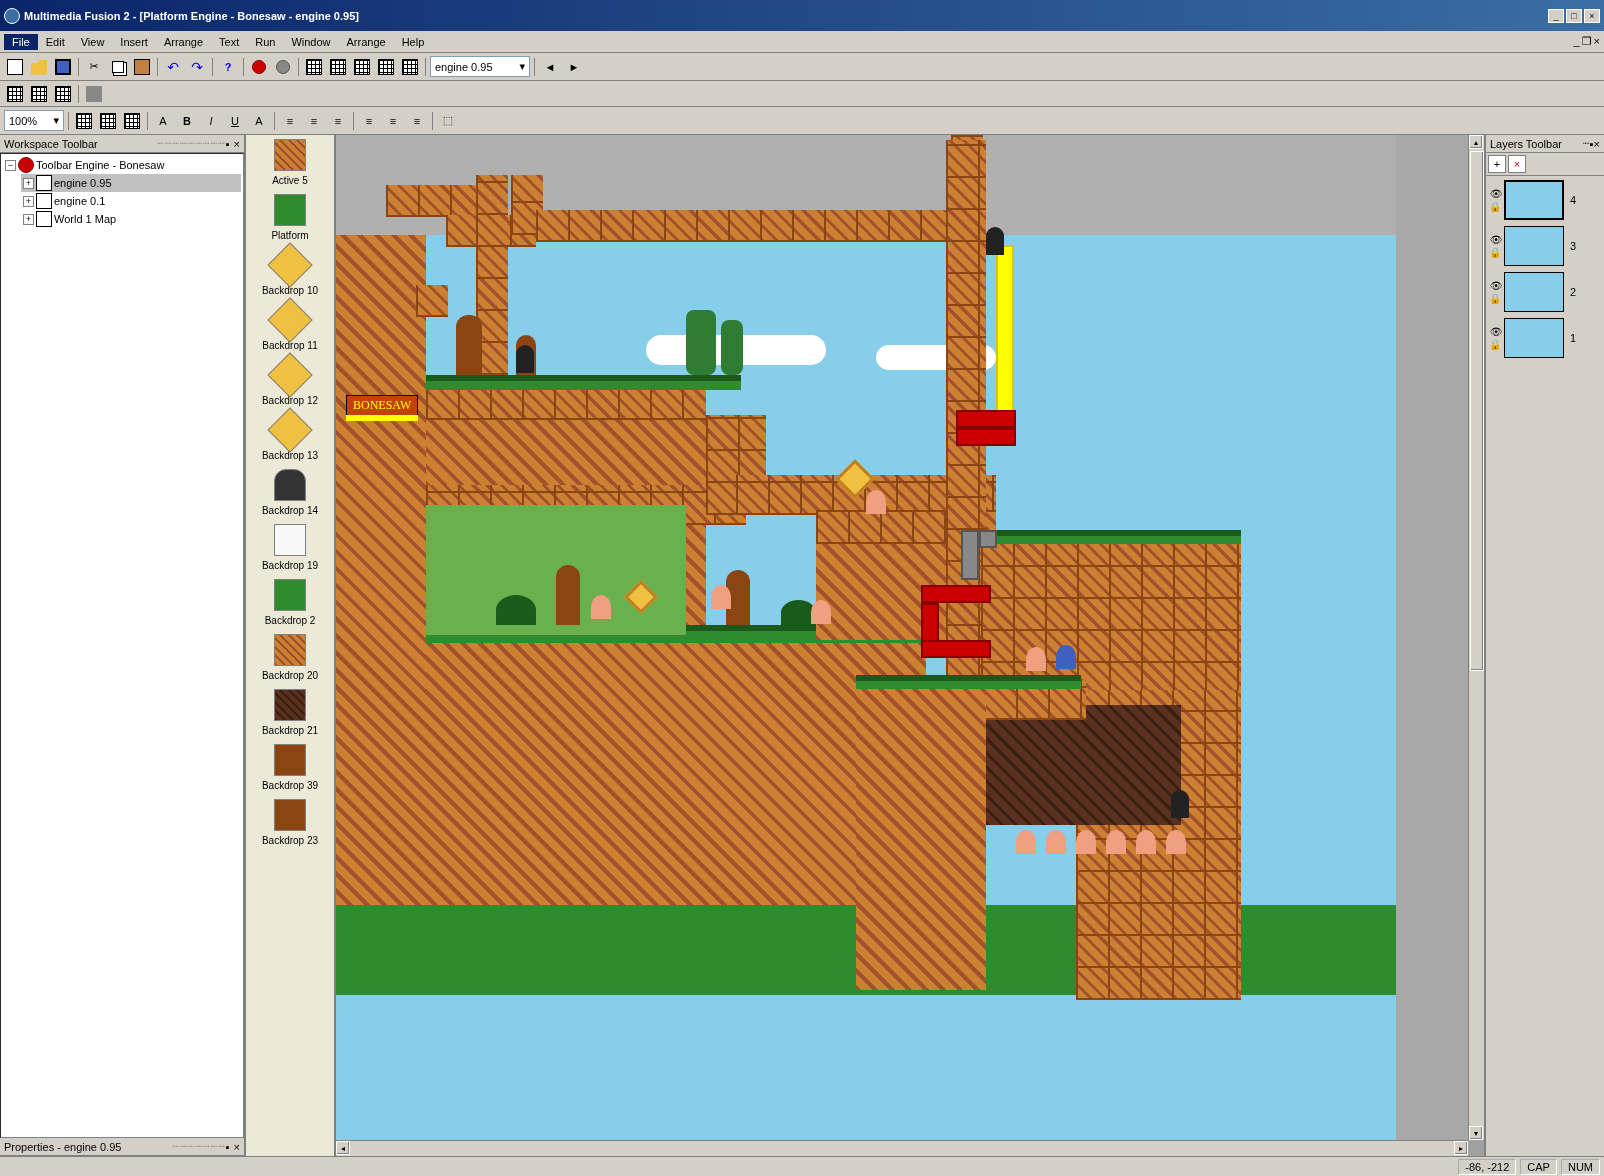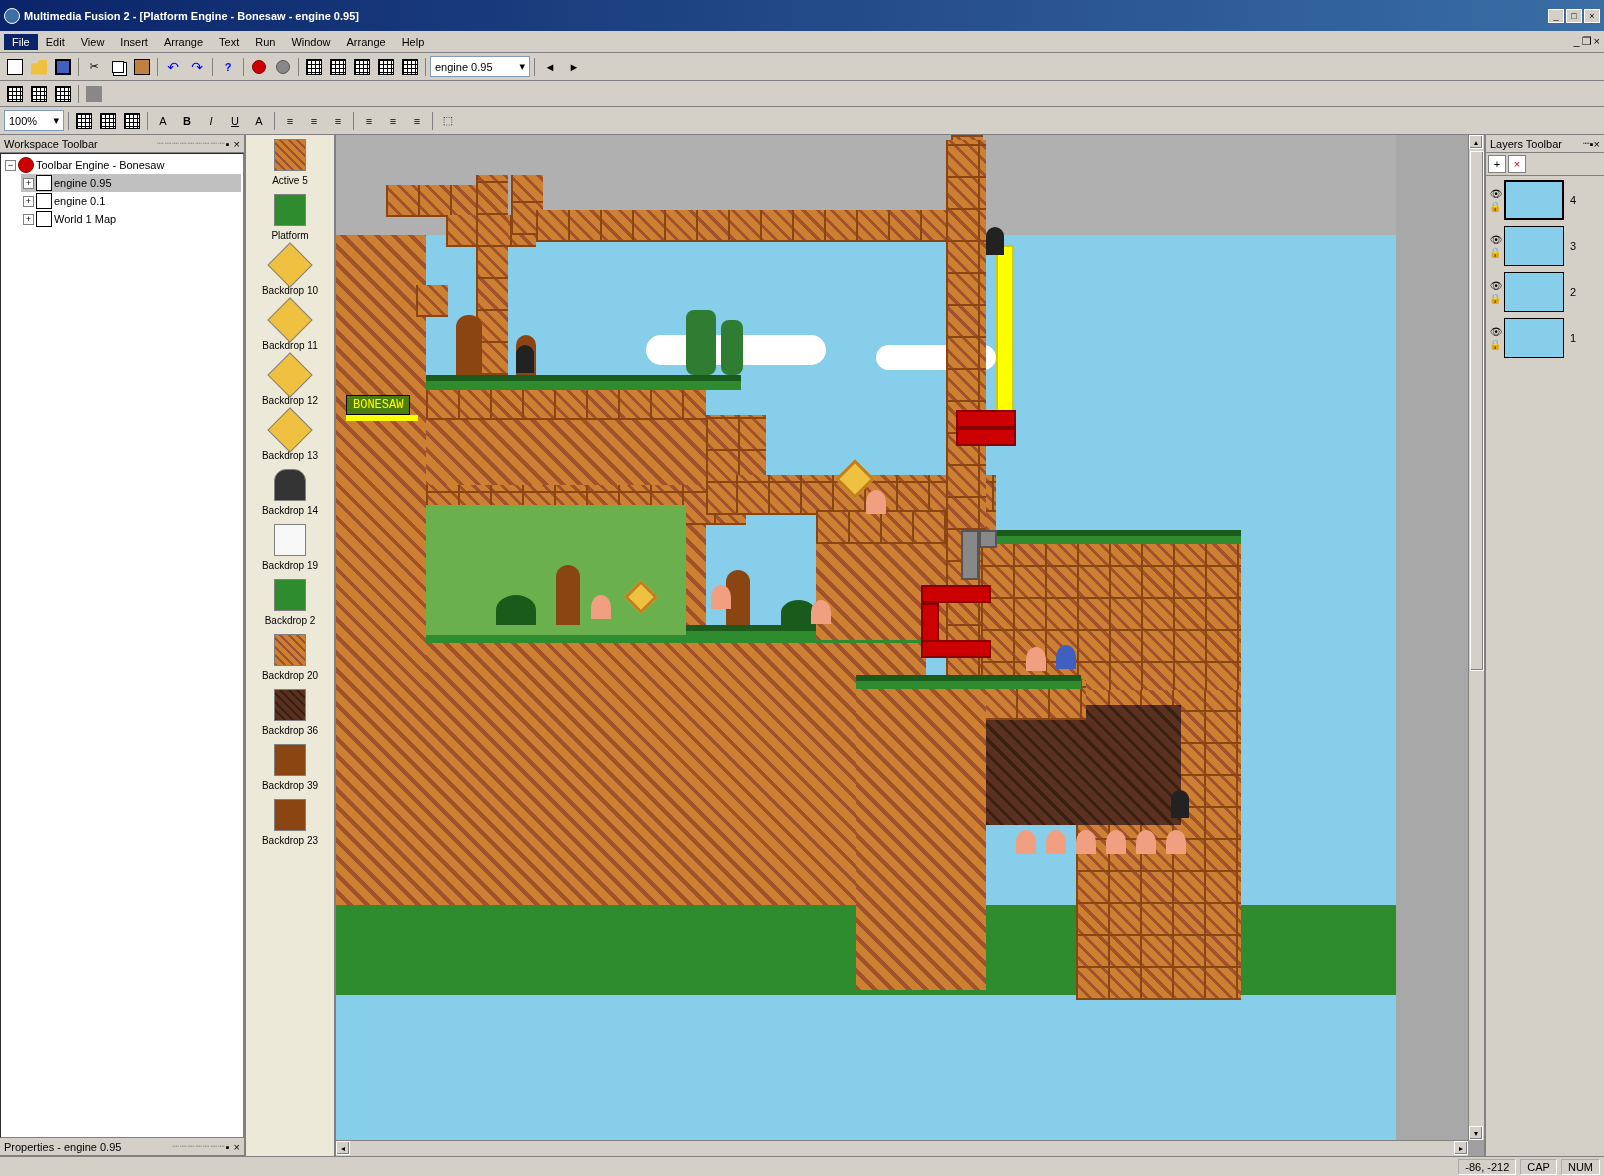--- a/index.html
+++ b/index.html
@@ -101,21 +101,21 @@
 .tree { position: absolute; background: #8b4513; border-radius: 12px 12px 0 0; }
 .cactus { position: absolute; background: #2e7d32; border-radius: 8px; }
 .red-block { position: absolute; background: #c00; border: 2px solid #800; }
 .yellow-block { position: absolute; background: #ff0; border: 2px solid #cc0; }
 .gray-block { position: absolute; background: #888; border: 2px solid #555; }
 .cloud { position: absolute; background: #fff; border-radius: 20px; }
 .sign { position: absolute; background: #f0c040; border: 3px solid #c08020; transform: rotate(45deg); }
 .sprite { position: absolute; width: 20px; height: 24px; background: #f0a080; border-radius: 50% 50% 0 0; }
 .sprite.blue { background: #4060c0; }
 .door-spr { position: absolute; background: #222; border-radius: 12px 12px 0 0; }
-.bonesaw { position: absolute; background: #4d7c0f; color: #ff0; font-family: Liberation Mono, monospace; font-size: 12px; padding: 2px 6px; border: 1px solid #000; }
+.bonesaw { position: absolute; background: #c2410c; color: #ff0; font-family: Liberation Serif, serif; font-size: 12px; padding: 2px 6px; border: 1px solid #000; }
 .bonesaw-bar { position: absolute; background: #ff0; height: 6px; }
 
 
 .layers-panel { width: 120px; background: #d4d0c8; border-left: 2px solid #808080; display: flex; flex-direction: column; }
 .layers-header { padding: 2px 4px; border-bottom: 1px solid #808080; display: flex; align-items: center; }
 .layers-toolbar { padding: 2px; display: flex; gap: 2px; border-bottom: 1px solid #808080; }
 .layers-toolbar .lt-btn { width: 18px; height: 18px; border: 1px solid #808080; background: #fff; display: flex; align-items: center; justify-content: center; font-size: 11px; }
 .layers-list { flex: 1; padding: 4px; overflow: auto; }
 .layer-item { display: flex; align-items: center; gap: 2px; margin-bottom: 6px; }
 .layer-item .icons { display: flex; flex-direction: column; gap: 1px; }
@@ -384,21 +384,21 @@
       <div class="obj-item">
         <div class="thumb t-grass"></div>
         <div class="label">Backdrop 2</div>
       </div>
       <div class="obj-item">
         <div class="thumb t-brick"></div>
         <div class="label">Backdrop 20</div>
       </div>
       <div class="obj-item">
         <div class="thumb t-dark"></div>
-        <div class="label">Backdrop 36</div>
+        <div class="label">Backdrop 21</div>
       </div>
       <div class="obj-item">
         <div class="thumb t-thin"></div>
         <div class="label">Backdrop 39</div>
       </div>
       <div class="obj-item">
         <div class="thumb t-thin"></div>
         <div class="label">Backdrop 23</div>
       </div>
     </div>

